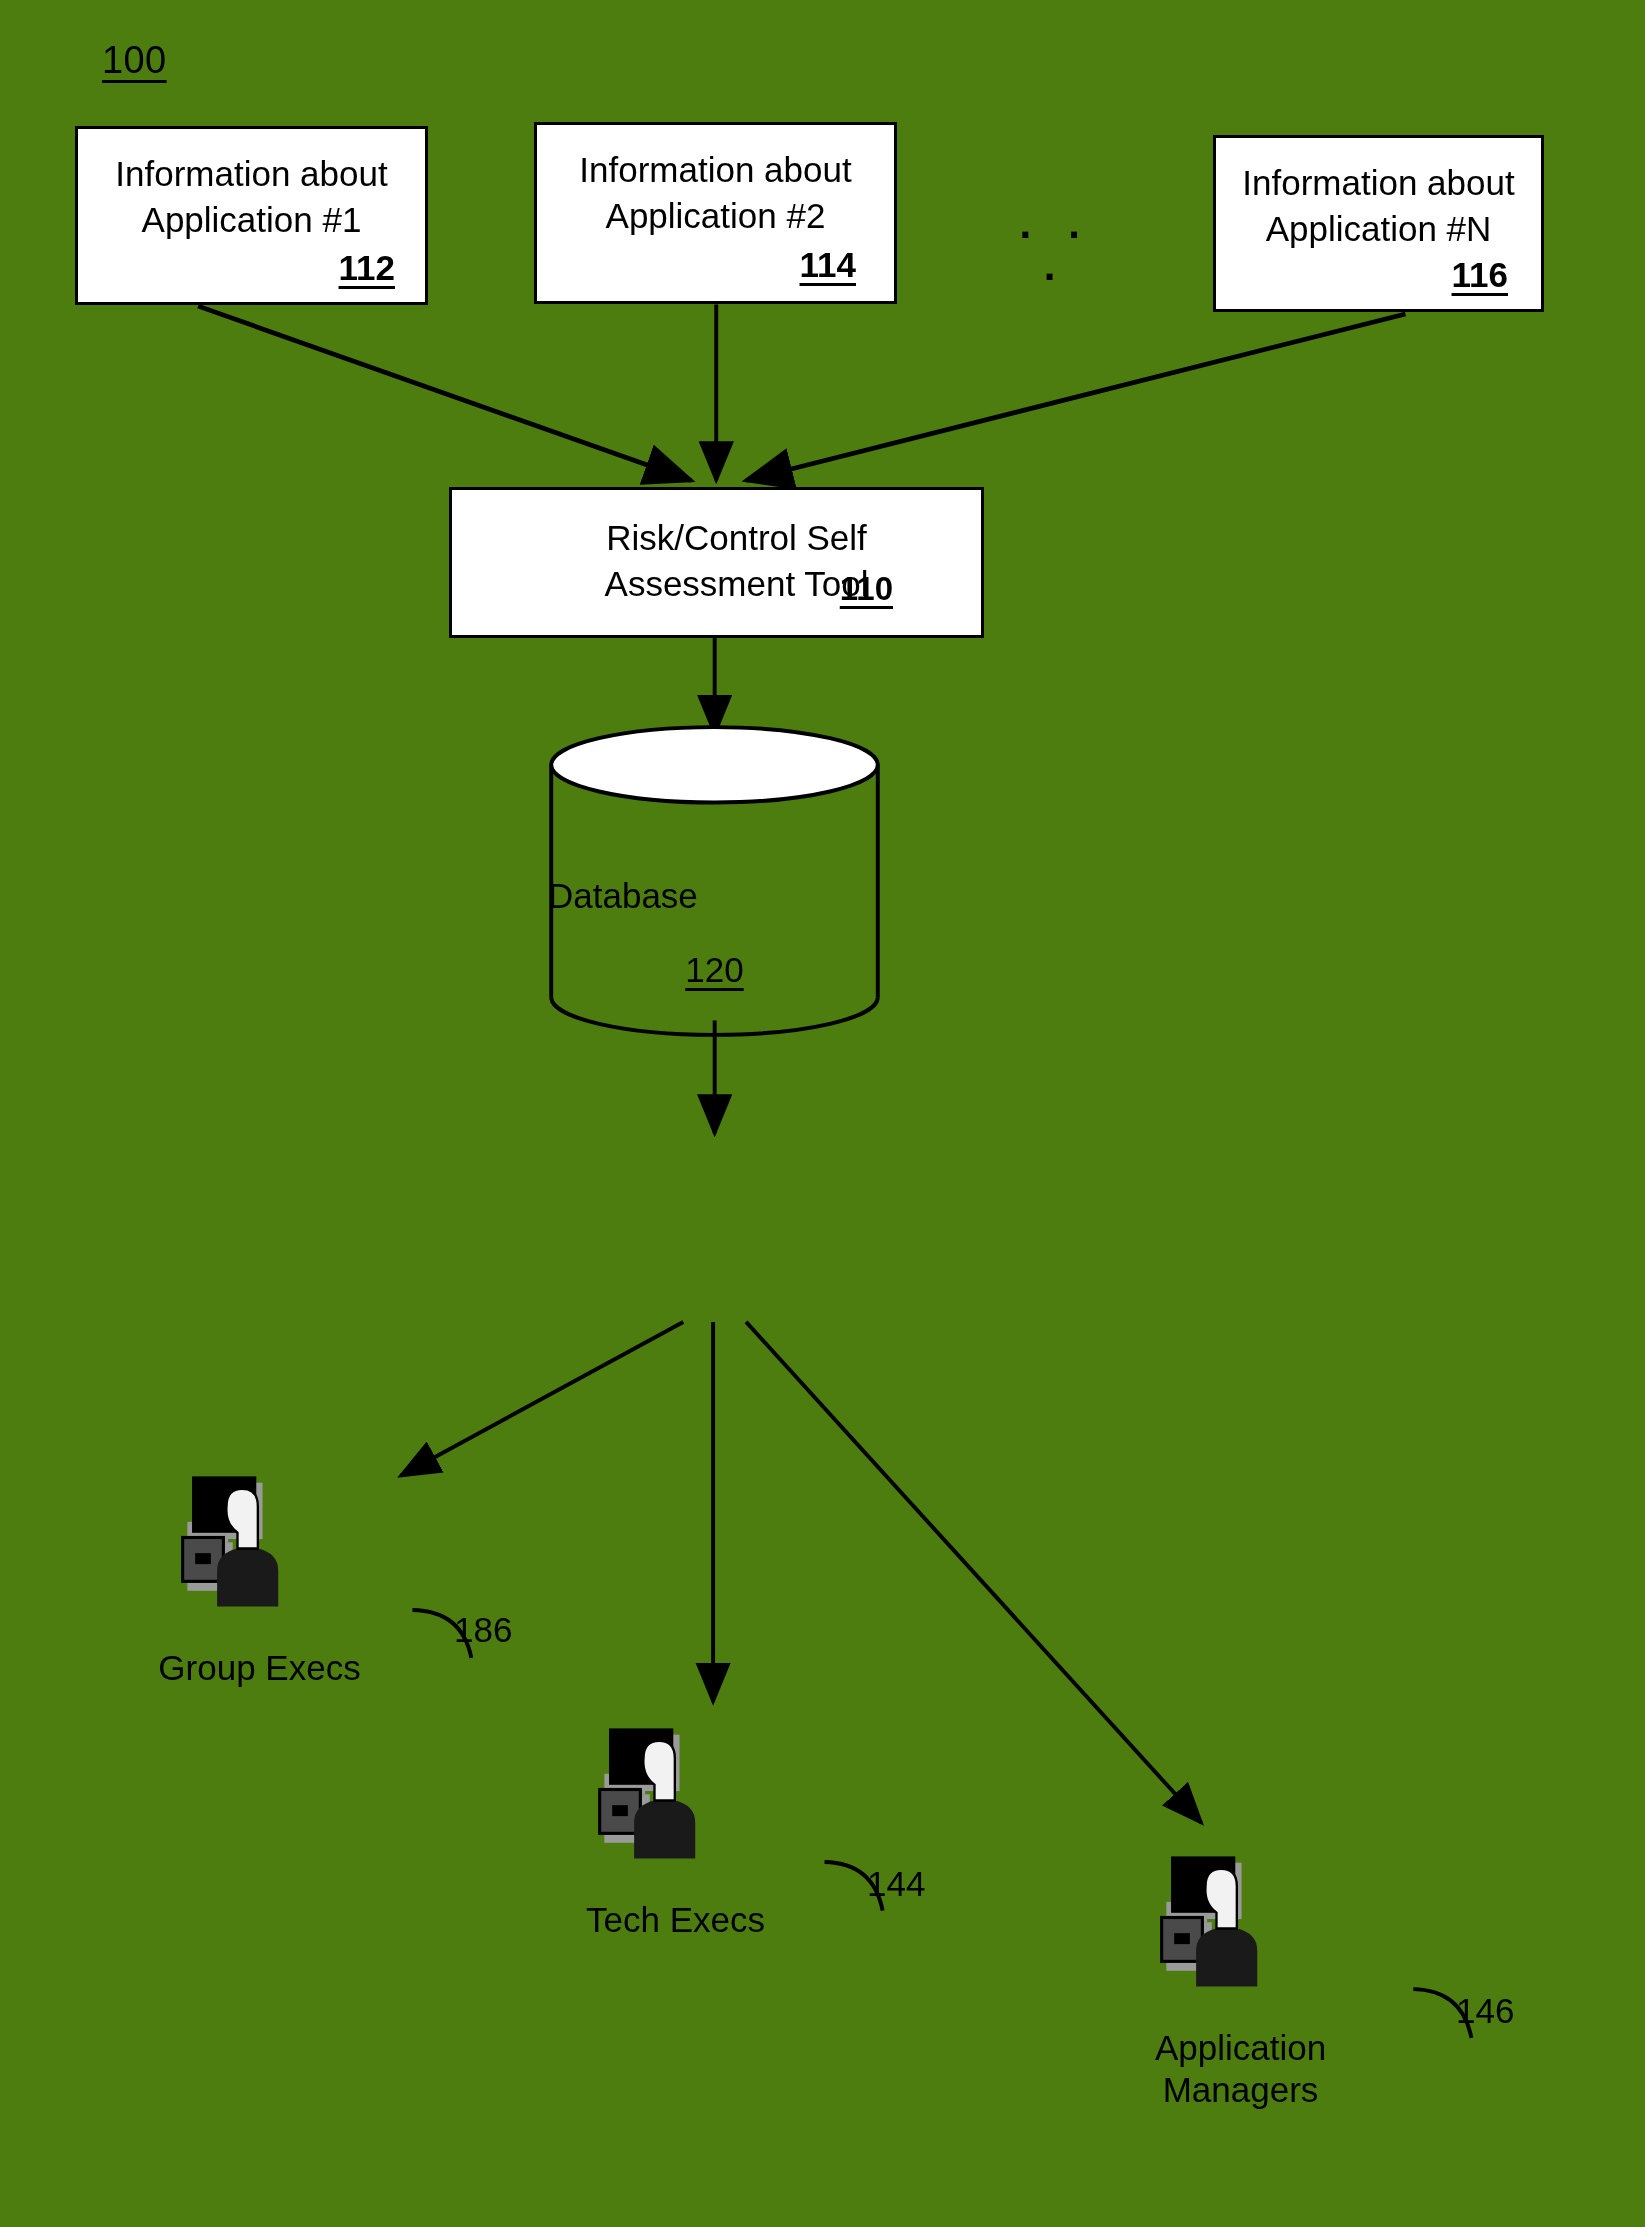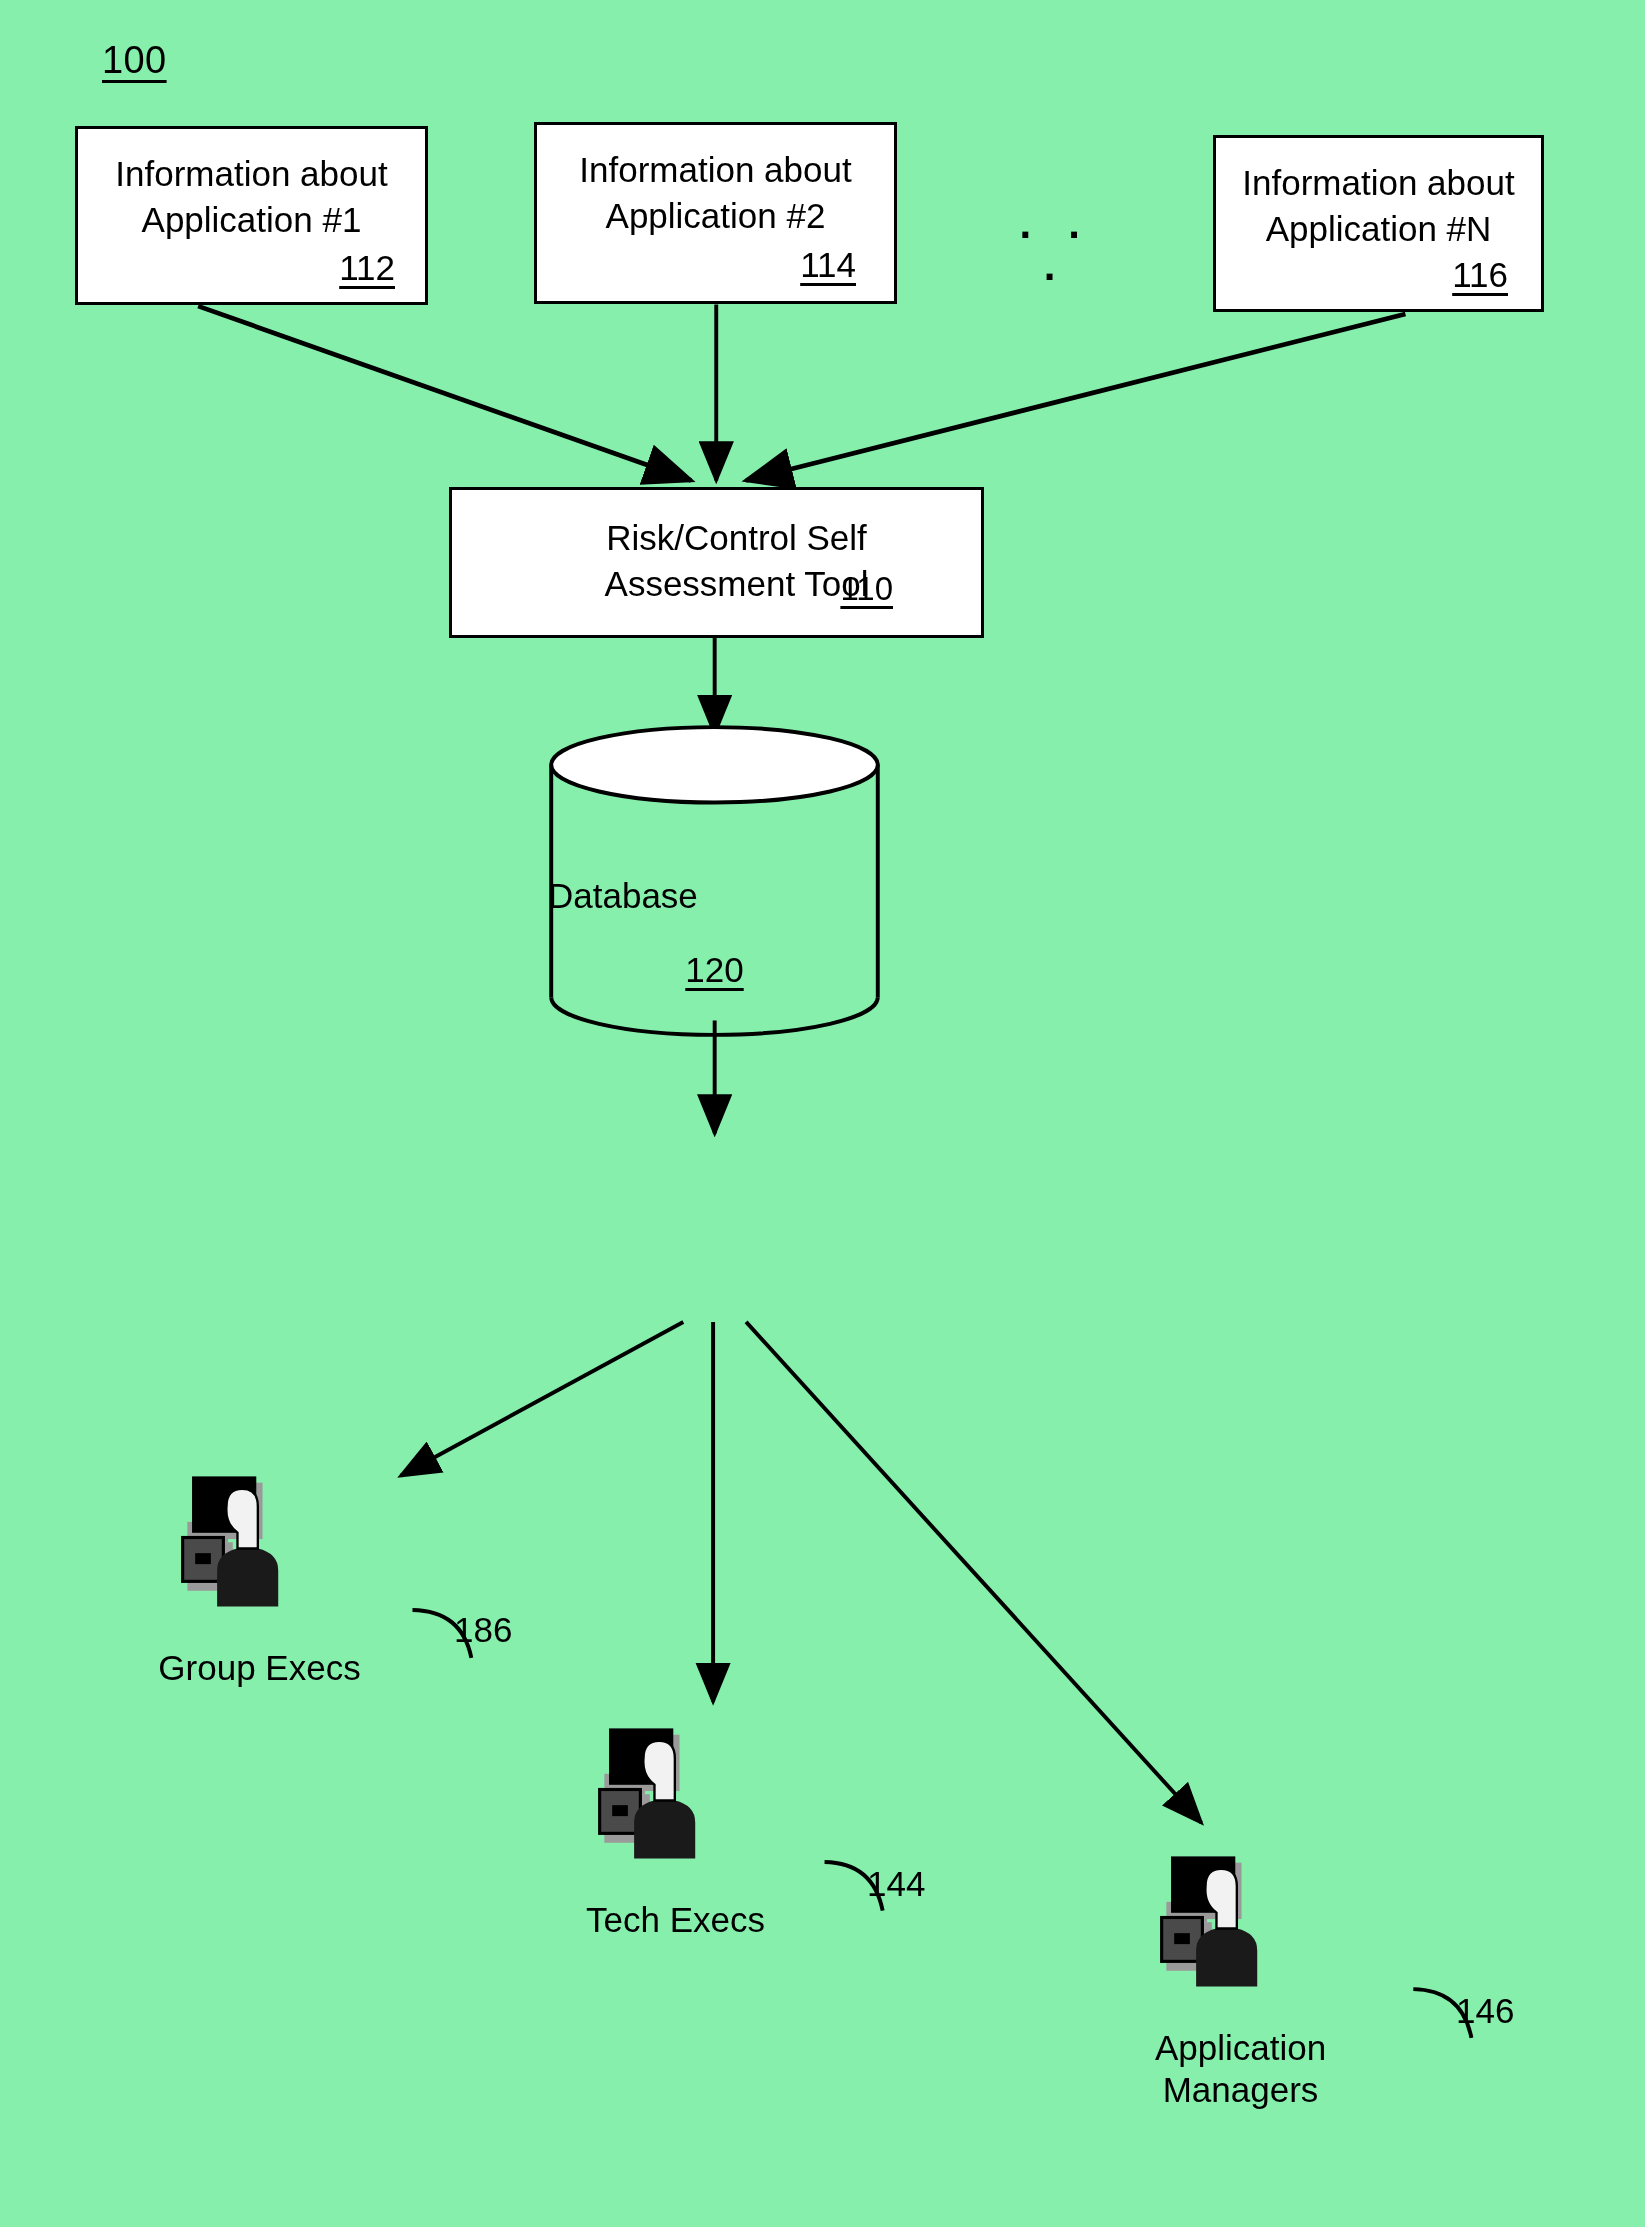--- a/index.html
+++ b/index.html
@@ -9,21 +9,21 @@
     background: #ffffff;
   }
   body {
     font-family: "Liberation Sans", sans-serif;
     color: #000000;
   }
   #figure {
     position: relative;
     width: 1646px;
     height: 2227px;
-    background: #86efac;
+    background: #4d7c0f;
     overflow: hidden;
   }
   #svg-layer {
     position: absolute;
     left: 0;
     top: 0;
     width: 1646px;
     height: 2227px;
   }
 
@@ -56,20 +56,21 @@
     white-space: pre-line;
   }
   .ref-num {
     position: absolute;
     font-size: 35px;
     line-height: 1;
     text-decoration: underline;
     text-underline-offset: 6.3px;
     text-decoration-thickness: 3.1px;
     white-space: nowrap;
+    font-weight: bold;
   }
 
   
   #box-app1 { left: 75px;  top: 126px; width: 353px; height: 179px; }
   #box-app1 .box-text { top: 22px; }
   #box-app1 .ref-num  { right: 30px; bottom: 17.3px; }
 
   
   #box-app2 { left: 534px; top: 122px; width: 363px; height: 182px; }
   #box-app2 .box-text { top: 22px; }

